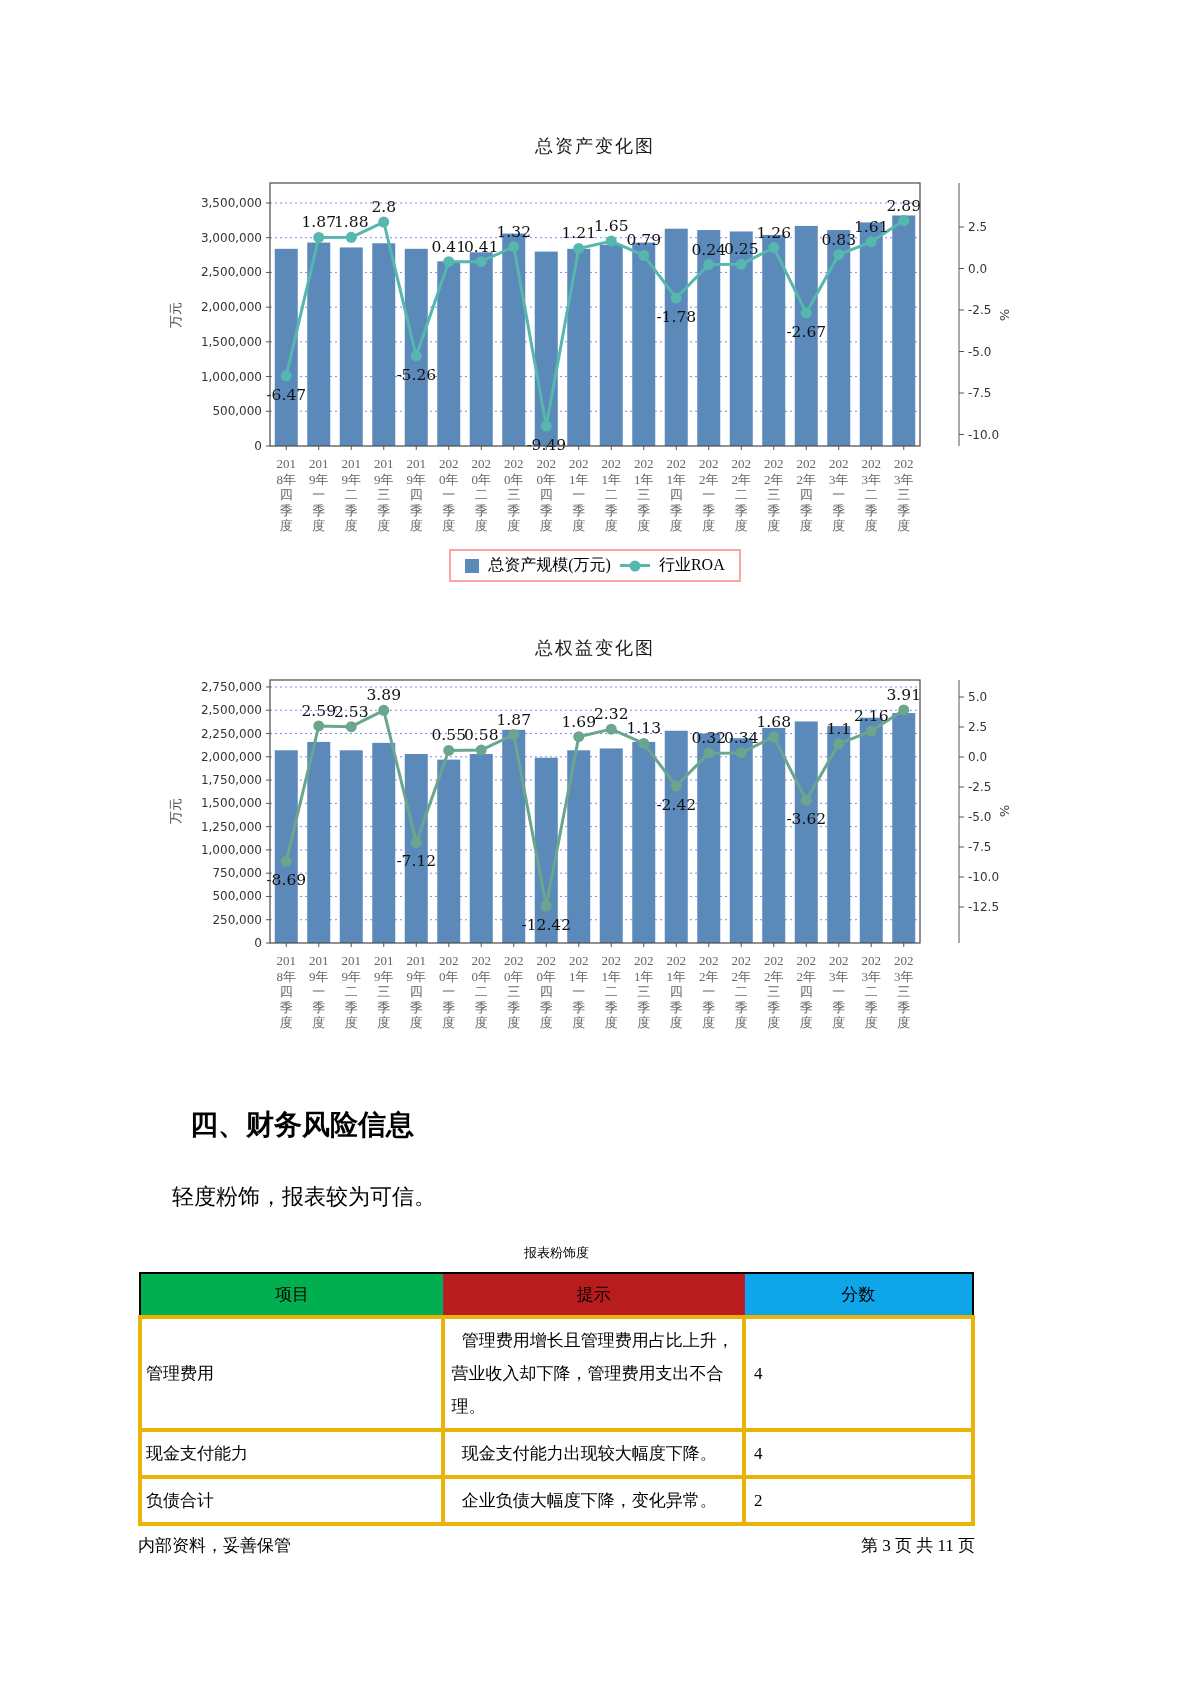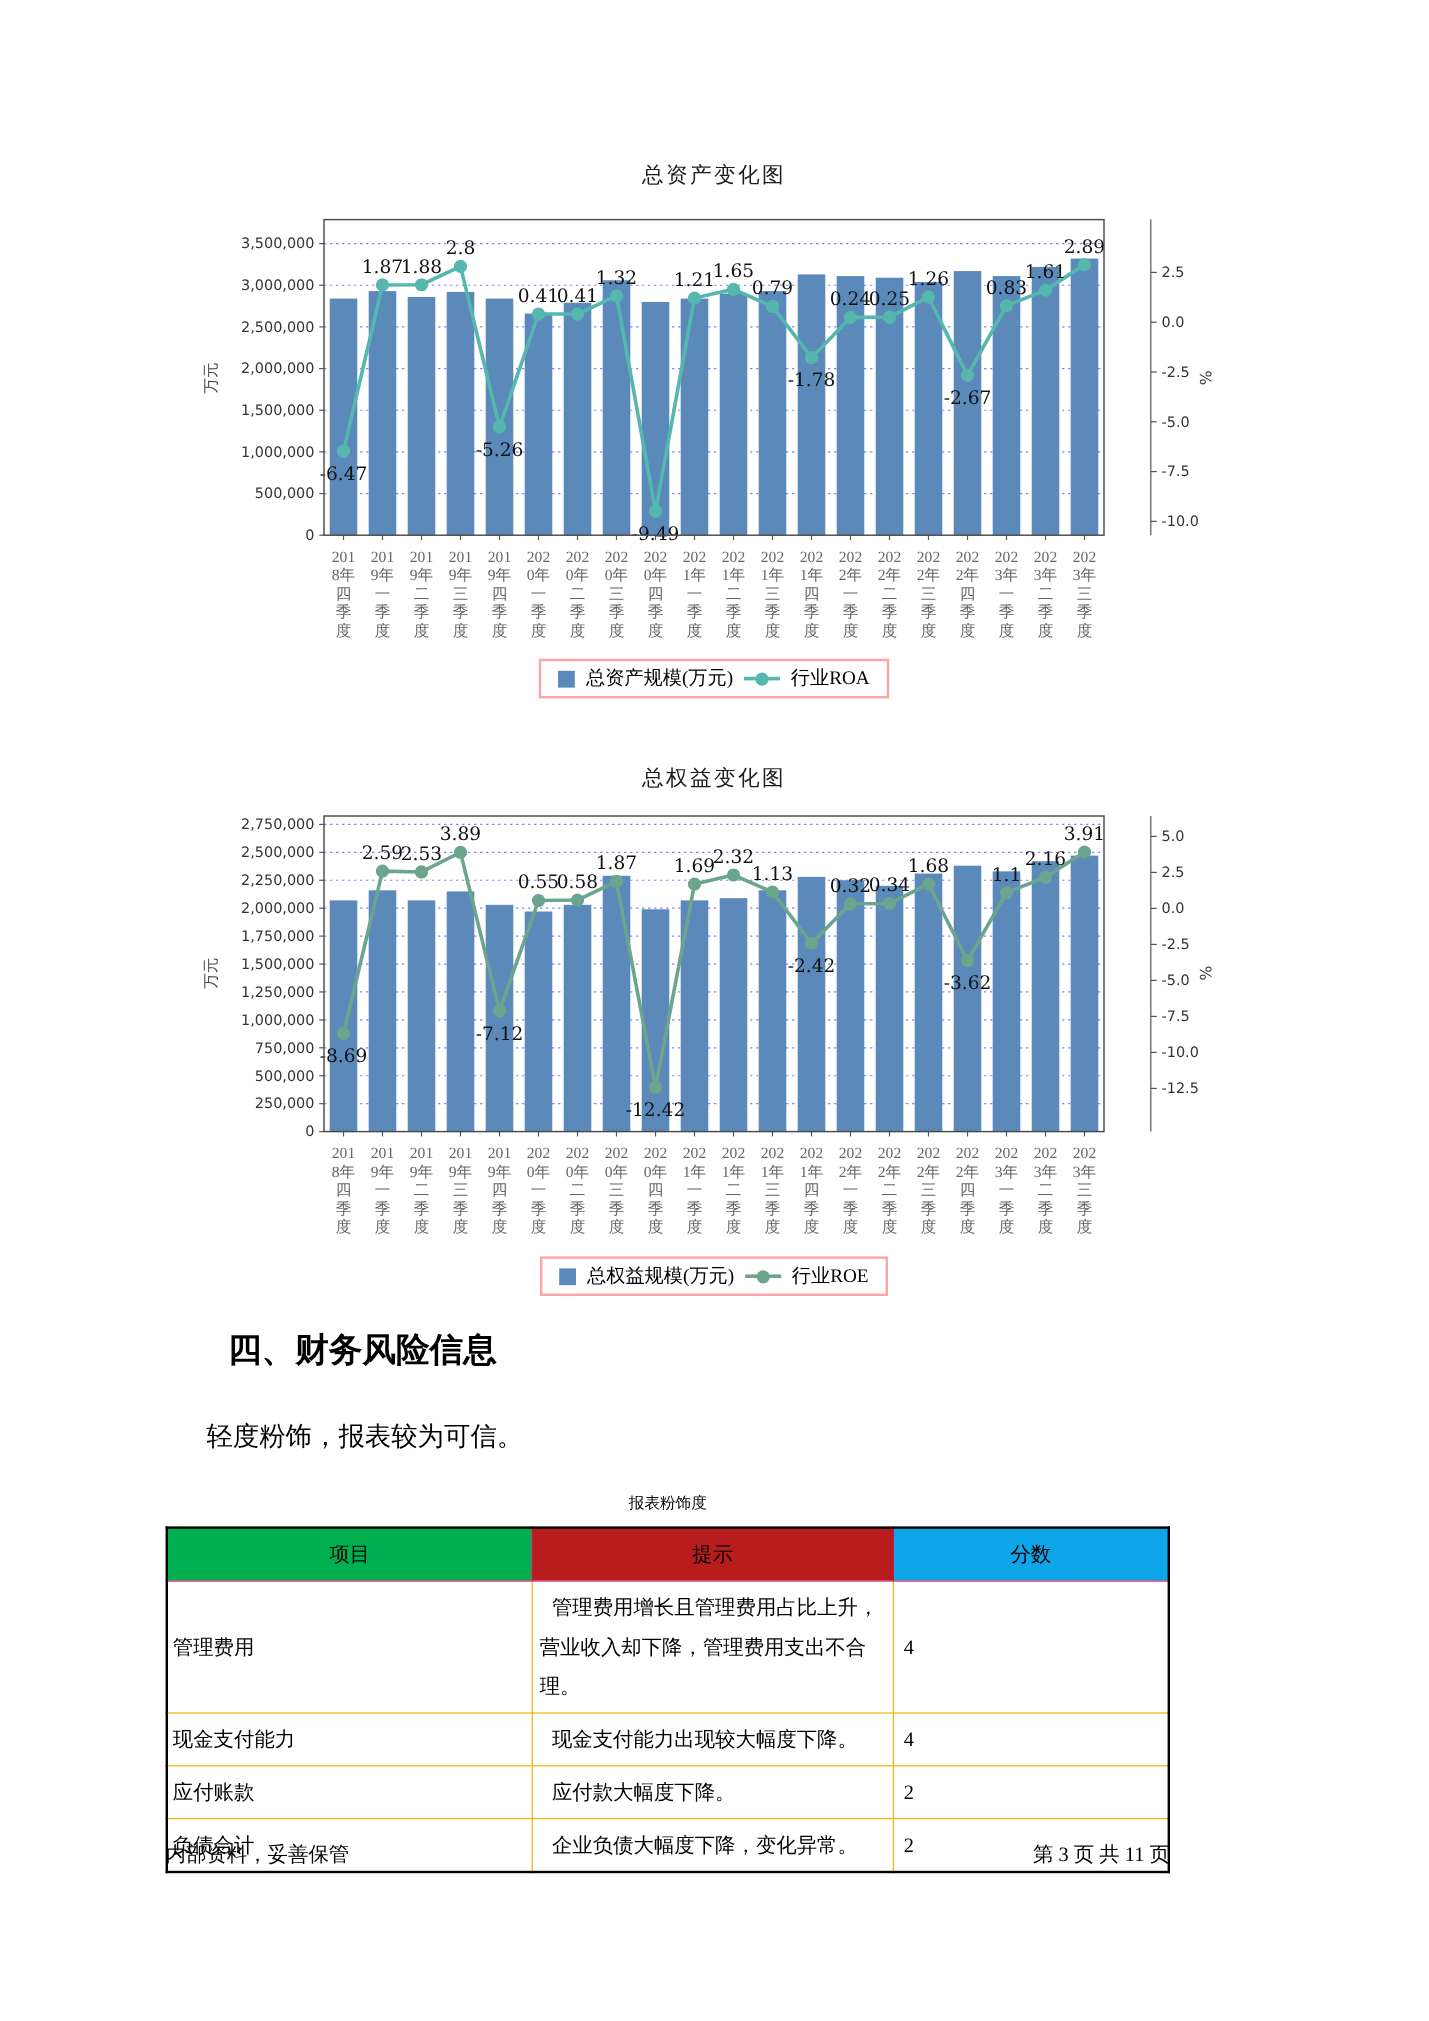--- a/index.html
+++ b/index.html
@@ -20,21 +20,21 @@
   .legend-line{position:relative;width:30px;height:3px;display:inline-block}
   .legend-line i{position:absolute;left:50%;top:50%;transform:translate(-50%,-50%);
                  width:11px;height:11px;border-radius:50%;display:block}
   .heading{position:absolute;left:190px;top:1106px;font-size:28px;font-weight:700;
            font-family:"Liberation Sans","DejaVu Sans",sans-serif}
   .para{position:absolute;left:172px;top:1182px;font-size:22px}
   .table-title{position:absolute;left:138px;width:837px;top:1244px;text-align:center;font-size:13px}
   .risk-table{position:absolute;left:138px;top:1272px;width:837px;border-collapse:collapse;
               font-size:17px;border:2px solid #000}
   .risk-table th{border:1px solid #be185d;height:44px;font-weight:400;text-align:center}
-  .risk-table td{border:1px solid #eab308;line-height:33px;vertical-align:middle}
+  .risk-table td{border:4px solid #eab308;line-height:33px;vertical-align:middle}
   .risk-table td.col-item{padding-left:4px}
   .risk-table td.col-tip{padding:5px 4px 5px 6px;text-indent:0.6em}
   .risk-table td.col-score{padding-left:8px}
   .footer-left{position:absolute;left:138px;top:1534px;font-size:17px}
   .footer-right{position:absolute;left:690px;width:285px;top:1534px;text-align:right;font-size:17px}
 </style>
 </head>
 <body>
 
 <div class="page">
@@ -346,30 +346,20 @@
     <div class="legend">
       <span class="swatch" style="background: rgb(90, 137, 186);"></span>
       <span>总资产规模(万元)</span>
       <span class="legend-line" style="background: rgb(85, 183, 173);">
           <i style="background: rgb(85, 183, 173);"></i>
         </span>
       <span>行业ROA</span>
     </div>
   </div>
 
-  <div class="legend-wrap" id="legend2">
-    <div class="legend">
-      <span class="swatch" style="background: rgb(90, 137, 186);"></span>
-      <span>总权益规模(万元)</span>
-      <span class="legend-line" style="background: rgb(107, 165, 141);">
-          <i style="background: rgb(107, 165, 141);"></i>
-        </span>
-      <span>行业ROE</span>
-    </div>
-  </div>
 
   <div class="heading">四、财务风险信息</div>
 
   <div class="para">轻度粉饰，报表较为可信。</div>
 
   <div class="table-title">报表粉饰度</div>
 
   <table class="risk-table">
     <colgroup>
         <col style="width:305px">
@@ -388,25 +378,20 @@
           <td class="col-item">管理费用</td>
           <td class="col-tip">管理费用增长且管理费用占比上升，营业收入却下降，管理费用支出不合理。</td>
           <td class="col-score">4</td>
         </tr>
         <tr>
           <td class="col-item">现金支付能力</td>
           <td class="col-tip">现金支付能力出现较大幅度下降。</td>
           <td class="col-score">4</td>
         </tr>
         <tr>
-          <td class="col-item">应付账款</td>
-          <td class="col-tip">应付款大幅度下降。</td>
-          <td class="col-score">2</td>
-        </tr>
-        <tr>
           <td class="col-item">负债合计</td>
           <td class="col-tip">企业负债大幅度下降，变化异常。</td>
           <td class="col-score">2</td>
         </tr>
       </tbody>
   </table>
 
   <div class="footer-left">内部资料，妥善保管</div>
   <div class="footer-right">第 3 页  共 11 页</div>
 

